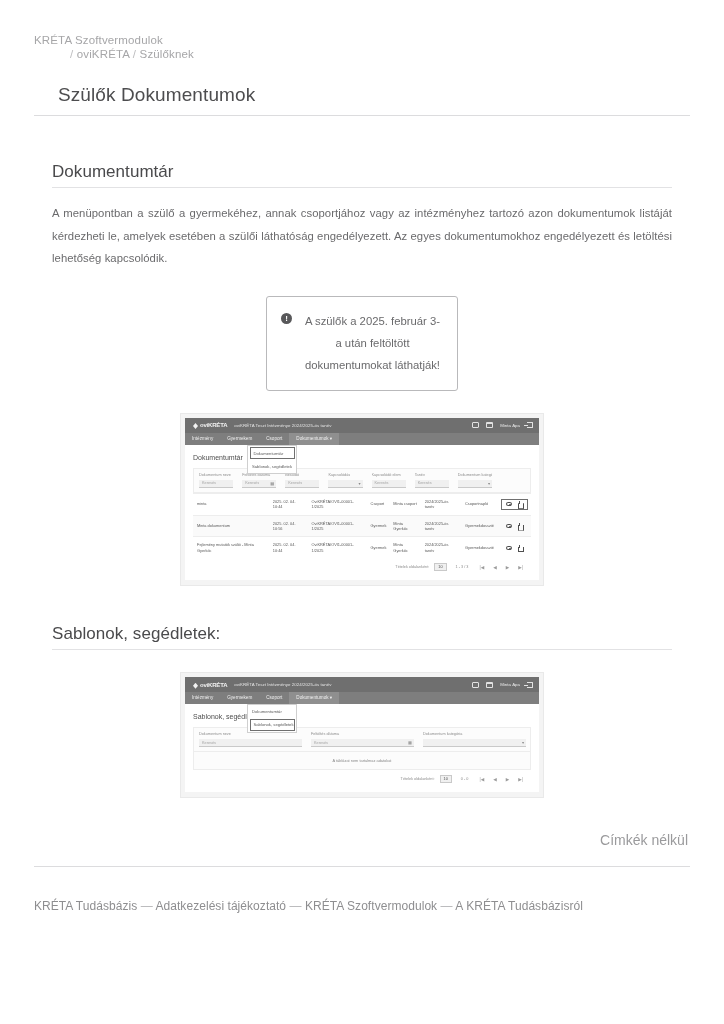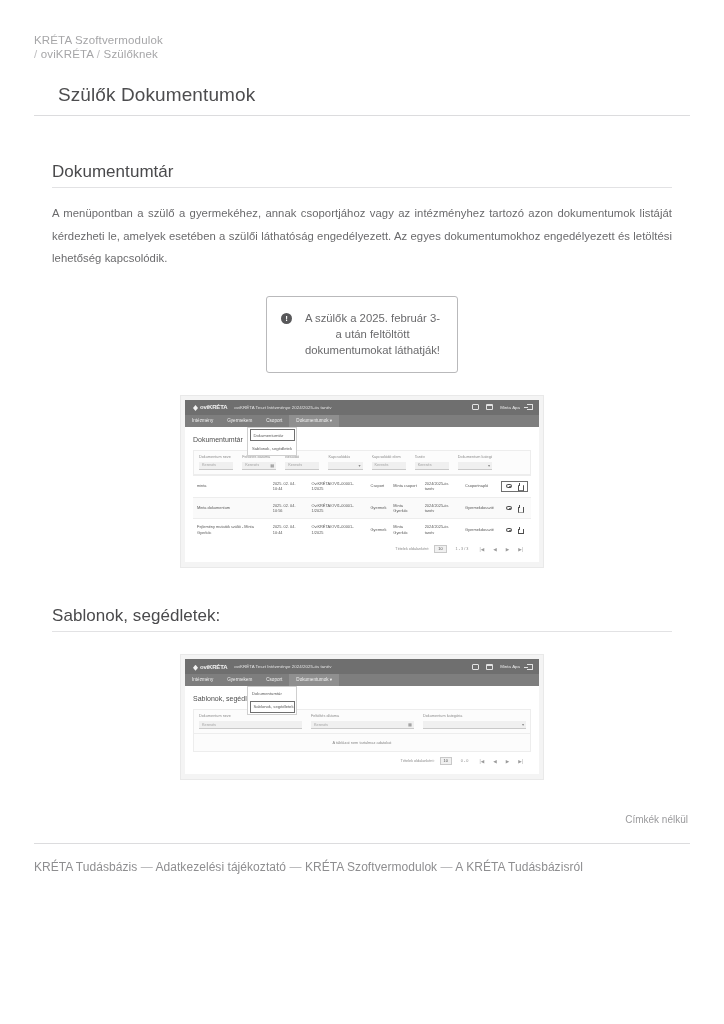--- a/index.html
+++ b/index.html
@@ -7,21 +7,21 @@
     width: 724px; height: 1024px;
     background: #ffffff;
     font-family: "Liberation Sans", sans-serif;
     color: #58585a;
     overflow: hidden;
   }
   .page { width: 724px; height: 1024px; position: relative; padding: 0 34px; }
 
   
   .breadcrumb { padding-top: 34px; font-size: 11.5px; line-height: 13.5px; color: #a6a6a8; letter-spacing: .15px; }
-  .breadcrumb .l2 { display: block; }
+  .breadcrumb .l2 { display: block; margin-left: 36px; }
   .breadcrumb .sep { color: #bdbdbf; }
 
   
   .page-title-wrap { margin-top: 23px; border-bottom: 1px solid #dcdcde; padding-bottom: 9px; }
   .page-title { font-size: 19px; font-weight: 400; color: #4d4d4f; letter-spacing: .1px; margin-left: 24px; }
 
   
   .section { padding: 0 18px; }
   .section-title-wrap { border-bottom: 1px solid #e2e2e4; padding-bottom: 5px; }
   .section-title { font-size: 17px; font-weight: 400; color: #4a4a4c; letter-spacing: .05px; }
@@ -49,21 +49,21 @@
     gap: 10px;
   }
   .callout-icon {
     width: 11px; height: 11px; border-radius: 50%;
     background: #58585a; color: #fff;
     font-size: 8px; line-height: 11px; text-align: center;
     font-weight: bold; flex: none; margin-top: 3px;
   }
   .callout-text {
     flex: 1; text-align: center;
-    font-size: 11.3px; line-height: 16px; color: #6a6a6c;
+    font-size: 11.3px; line-height: 22px; color: #6a6a6c;
   }
 
   
   .shot {
     margin: 22px auto 0 auto;
     width: 364px;
     background: #f4f4f4;
     border: 1px solid #e9e9e9;
     padding: 4px 4px 5px 4px;
     filter: grayscale(1) blur(.22px);
@@ -140,22 +140,22 @@
 
   .empty-row { text-align: center; font-size: 3.9px; color: #8a8a8c; padding: 6px 0; border-top: .6px solid #ededee; }
 
   .pager { display: flex; justify-content: flex-end; align-items: center; gap: 5px; padding: 5px 6px 2px 0; }
   .pager .plbl { font-size: 3.8px; color: #8d8d8f; }
   .pager .psel { font-size: 3.8px; color: #4e4e50; border: .8px solid #c9c9ca; background:#f0f0f1; padding: 1px 3px; }
   .pager .pinfo { font-size: 3.8px; color: #8d8d8f; margin: 0 4px; }
   .pager .parr { font-size: 4.6px; color: #9b9b9d; padding: 0 2px; }
 
   
-  .tags { margin-top: 34px; text-align: right; font-size: 10px; color: #9a9a9c; padding-right: 2px; }
-  .footer-wrap { margin-top: 18px; border-top: 1px solid #dcdcde; padding-top: 16px; }
+  .tags { margin-top: 34px; text-align: right; font-size: 14px; color: #9a9a9c; padding-right: 2px; }
+  .footer-wrap { margin-top: 18px; border-top: 1px solid #dcdcde; padding-top: 32px; }
   .footer { font-size: 12px; color: #8e8e90; letter-spacing: .05px; }
   .footer .dash { color: #b4b4b6; }
 </style>
 </head>
 <body>
 
 <div class="page">
 
   <div class="breadcrumb">
     <span>KRÉTA Szoftvermodulok</span>

